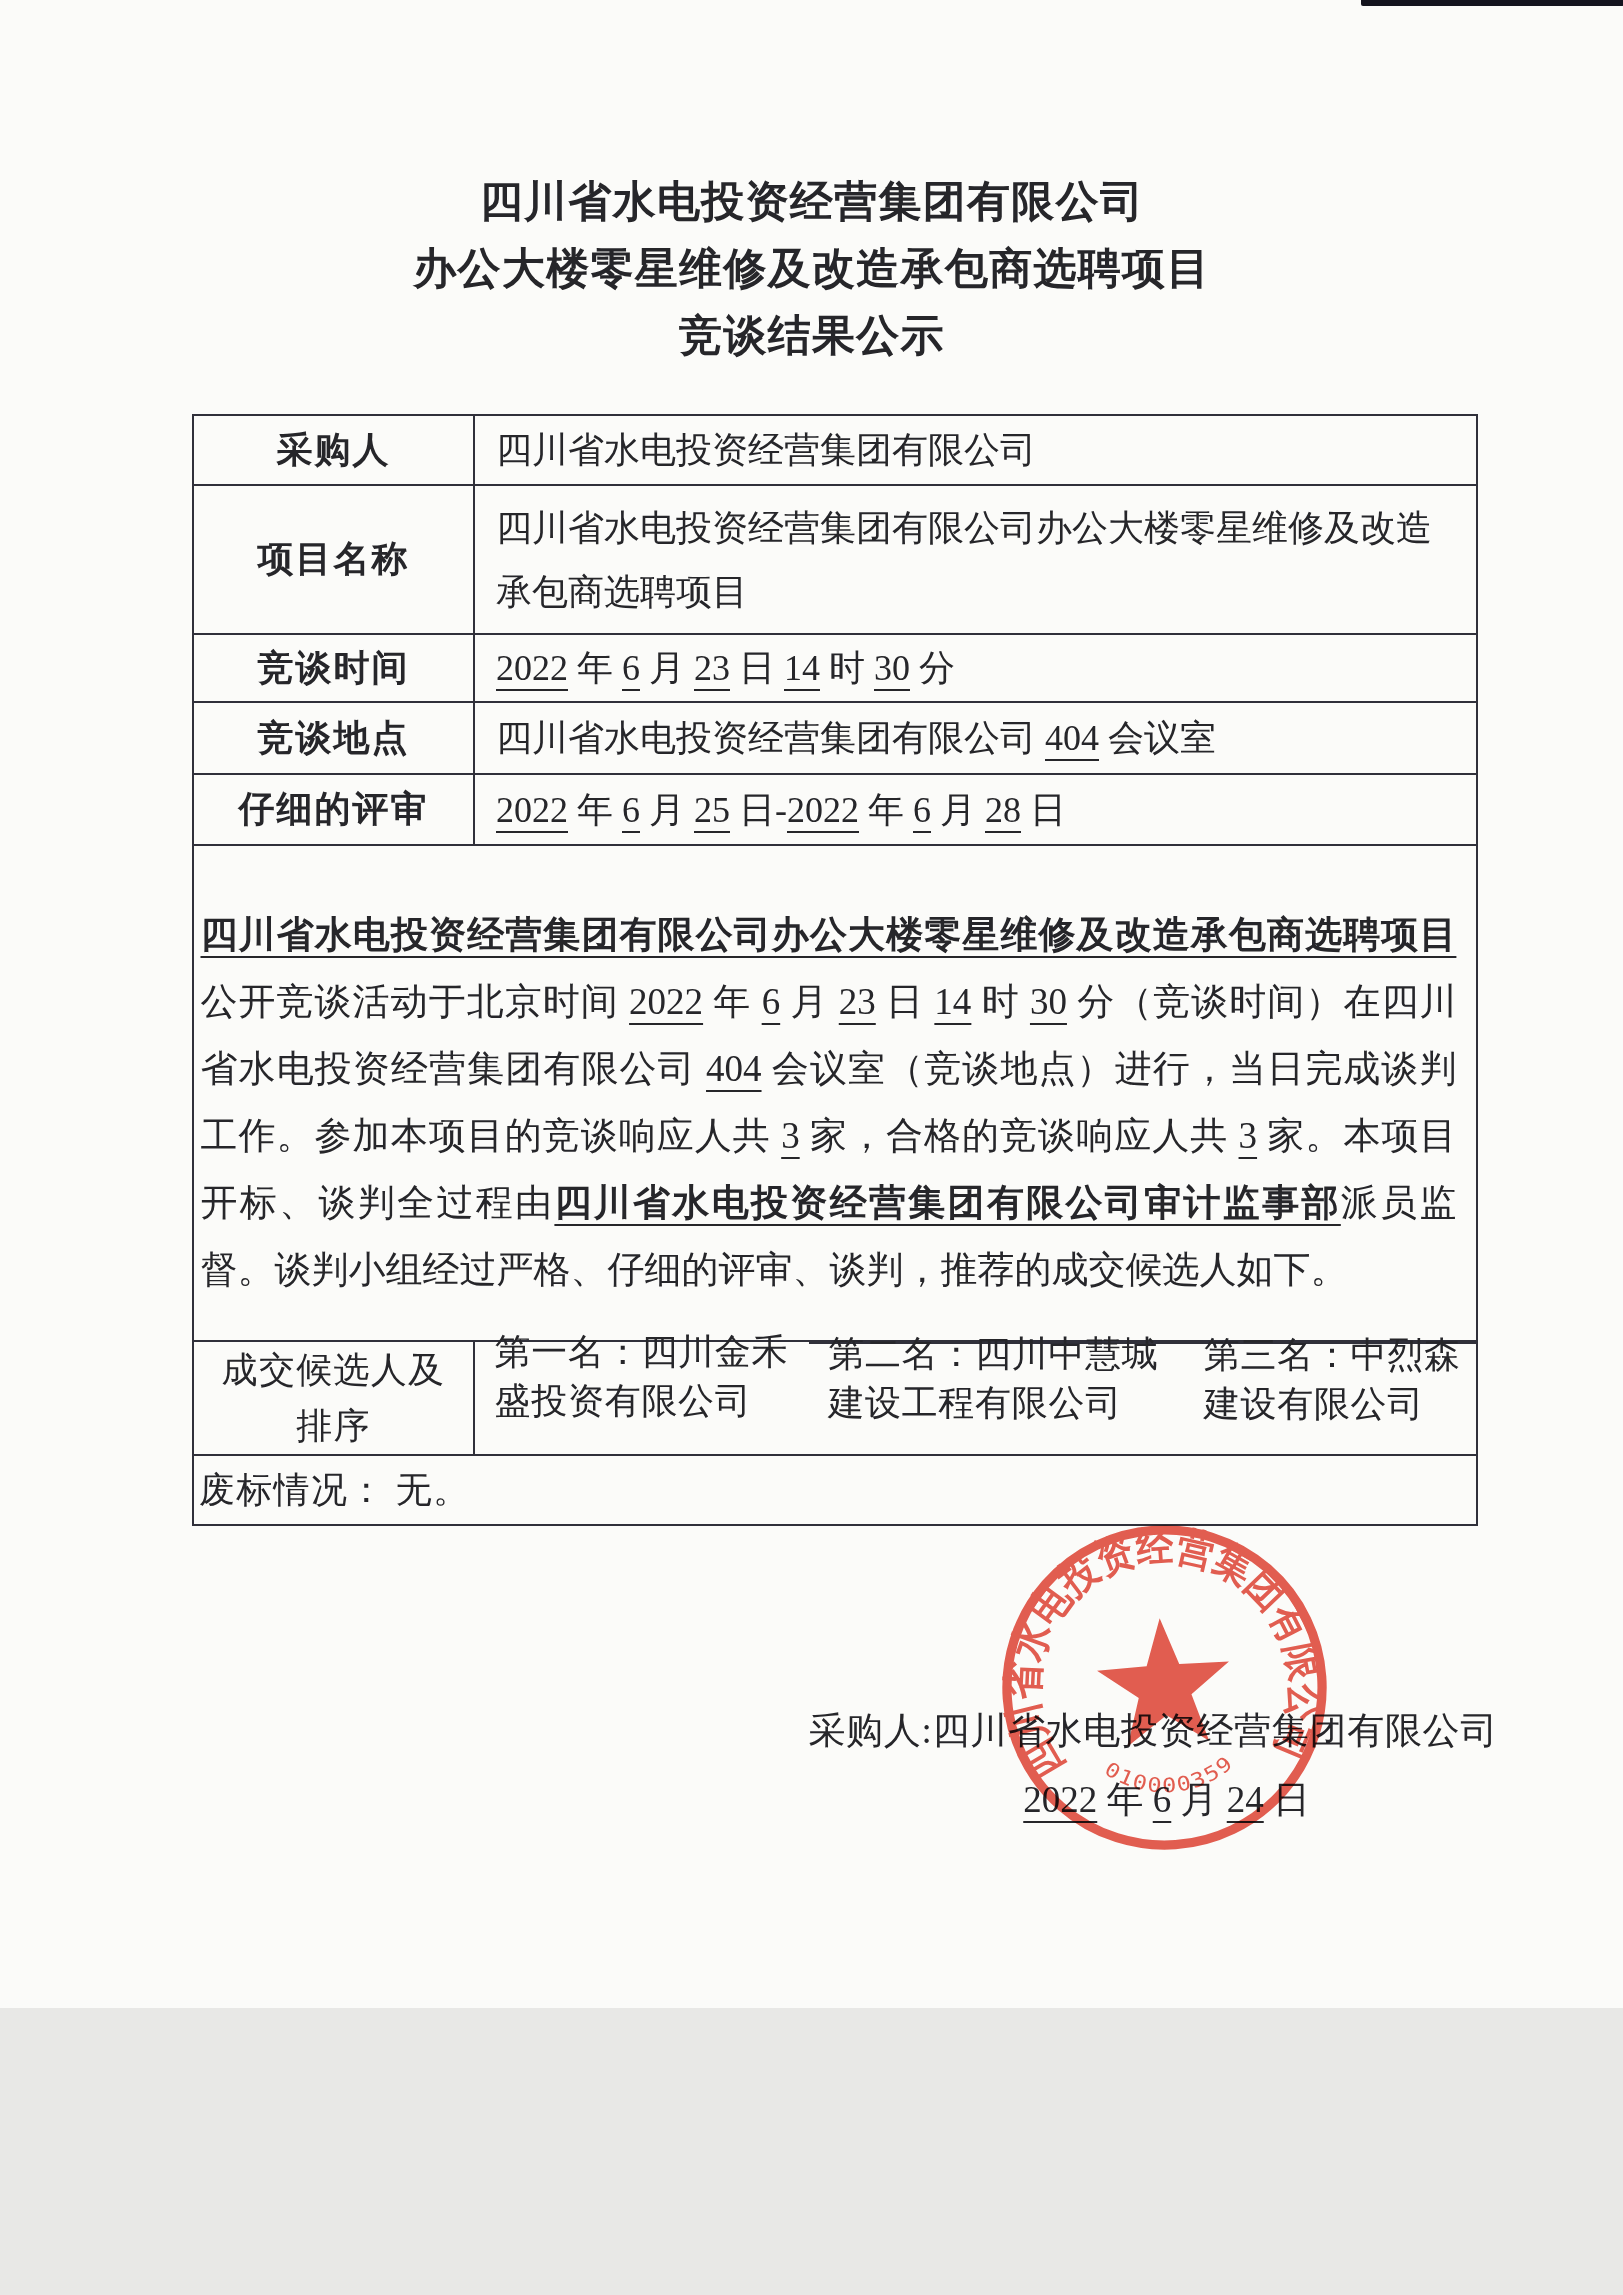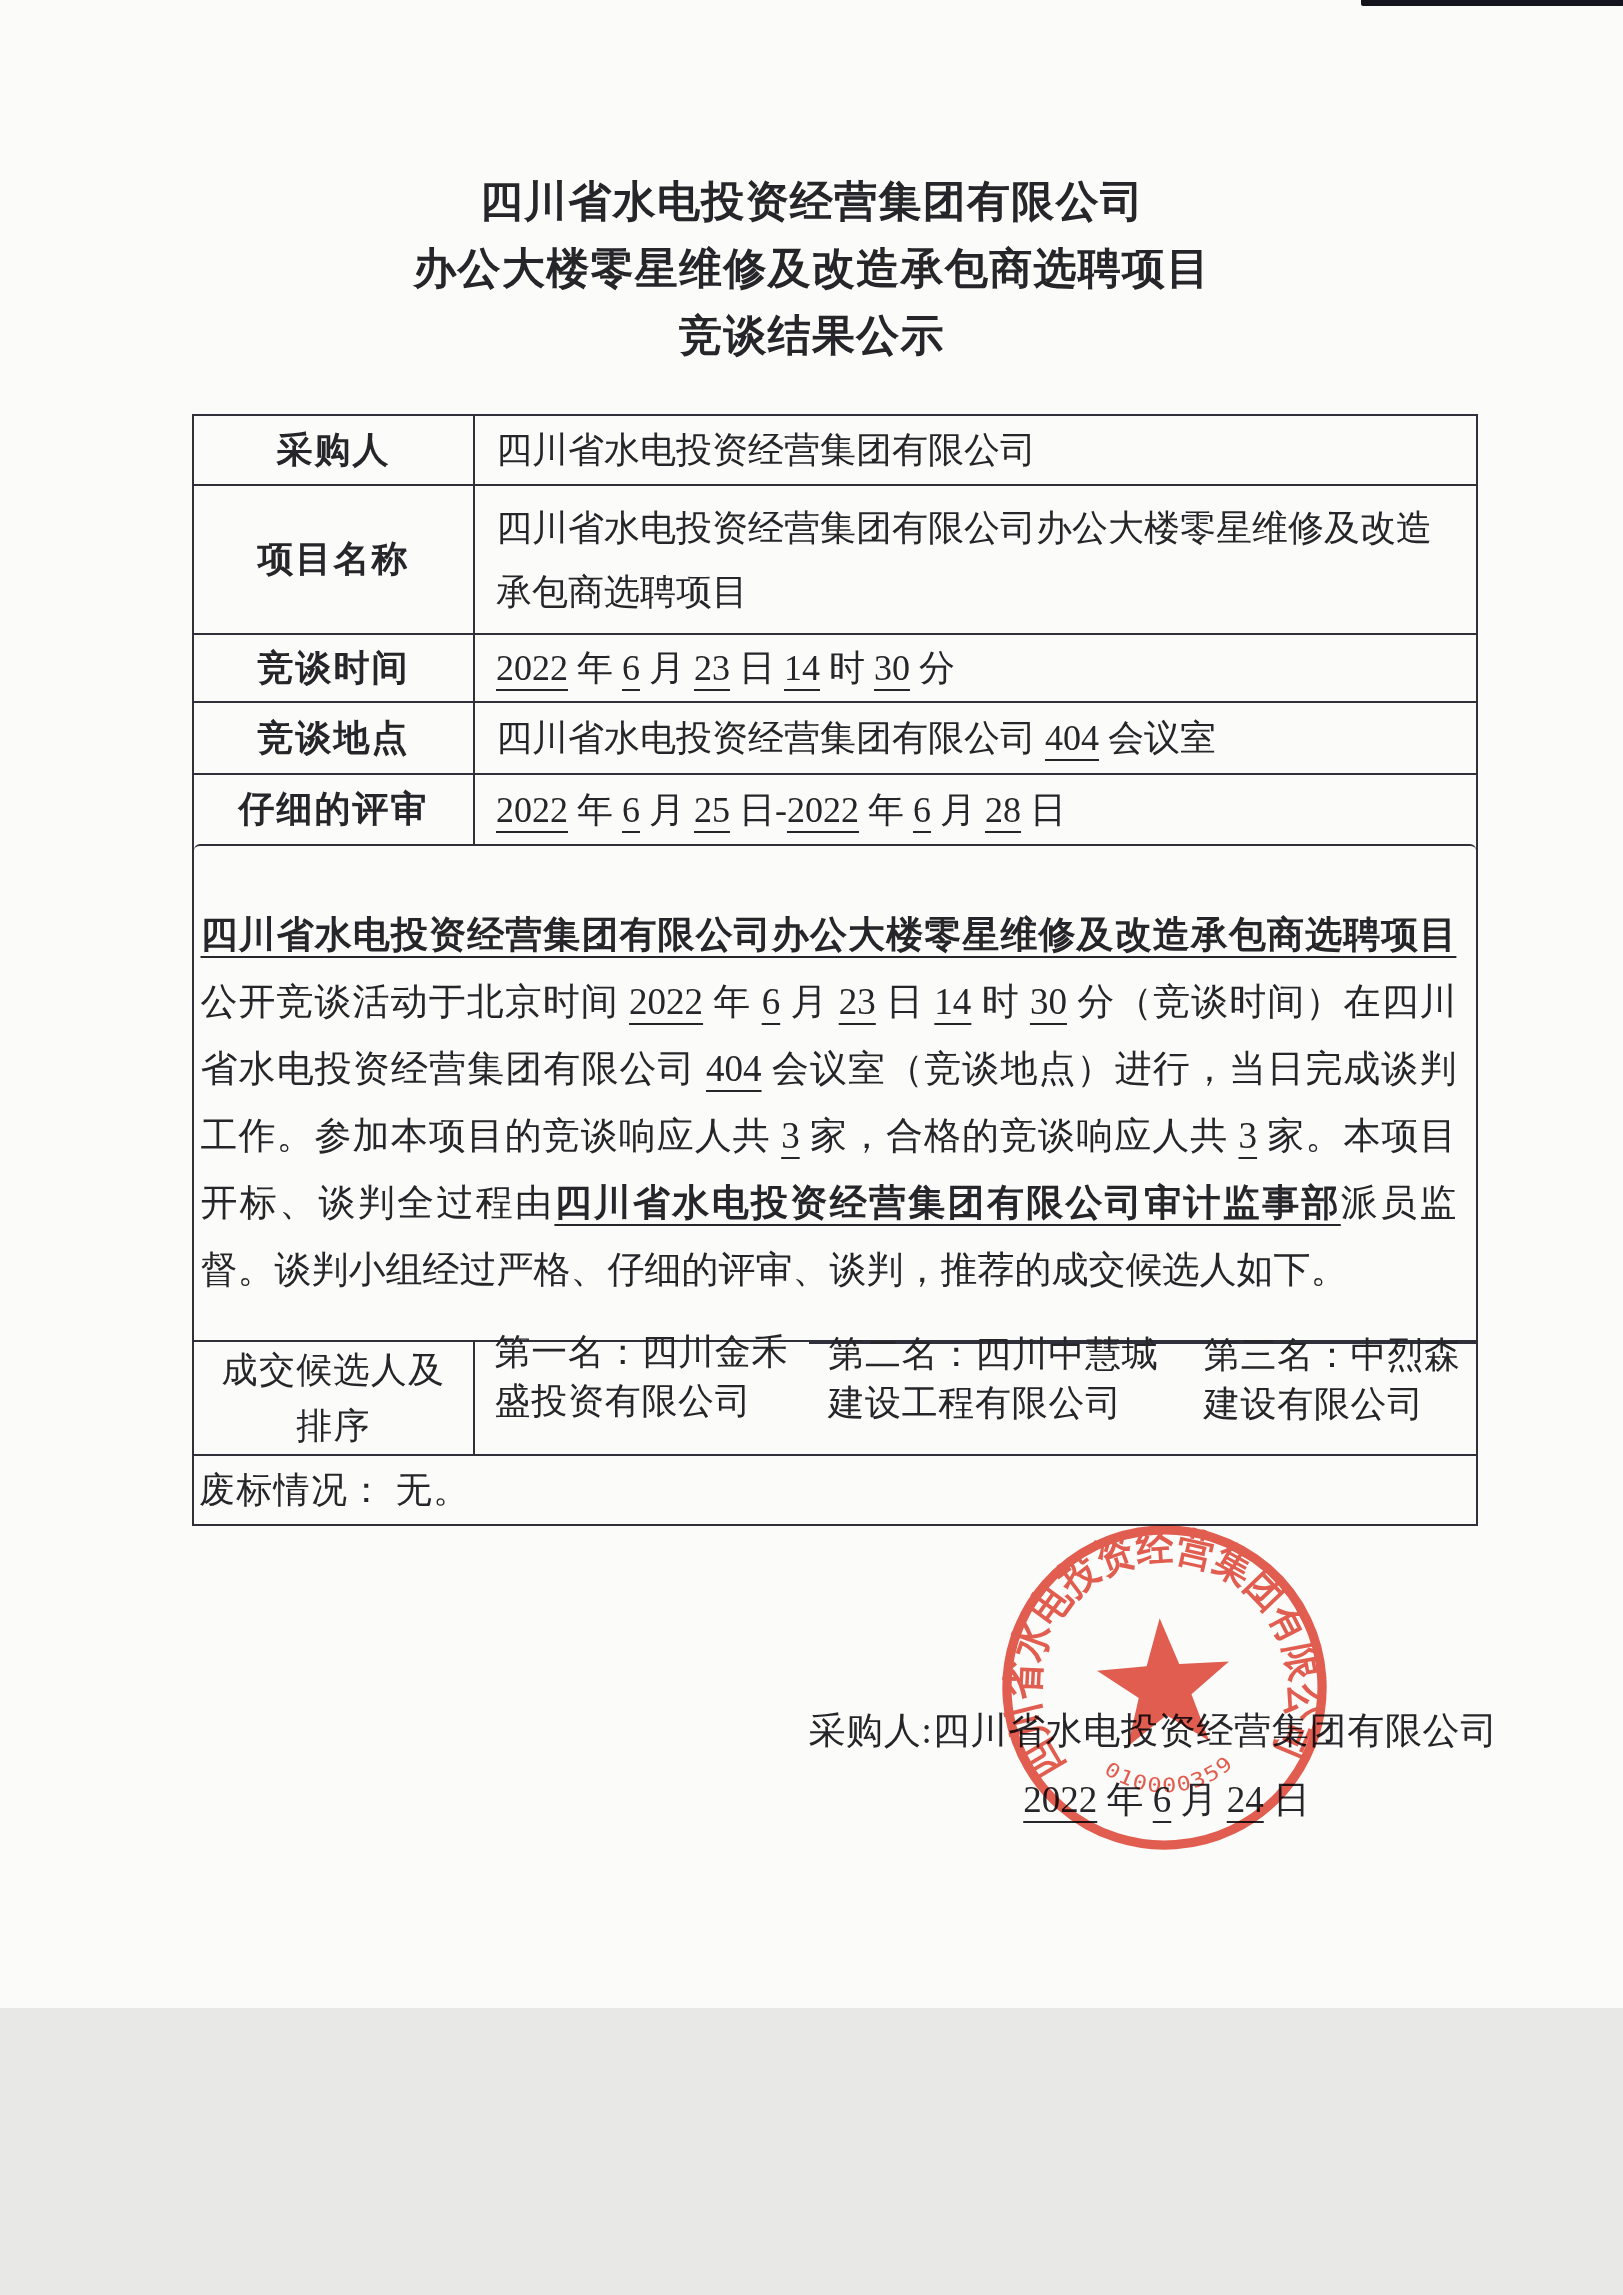--- a/index.html
+++ b/index.html
@@ -33,21 +33,21 @@
   }
   .t-value {
     flex:1 1 auto; display:flex; flex-direction:column; justify-content:center;
     padding:0 18.3px 0 21px; line-height:64px;
   }
   .h-purchaser { height:68px; }
   .h-project   { height:149px; }
   .h-time      { height:68px; }
   .h-place     { height:72px; }
   .h-period    { height:71px; }
-  .h-paragraph { height:496px;border-radius:6px; }
+  .h-paragraph { height:496px; }
   .h-bid       { height:70px; }
   .para-cell {
     width:100%; padding:55px 19.6px 0 6.5px;
     font-size:37px; line-height:67px; text-align:justify;
   }
   .cand-block { }
   .cand-label { font-weight:normal; letter-spacing:1.3px; line-height:56px; }
   .cand-list { flex:1 1 auto; display:flex; }
   .cand-item {
     display:flex; align-items:center; padding-left:19.6px;

